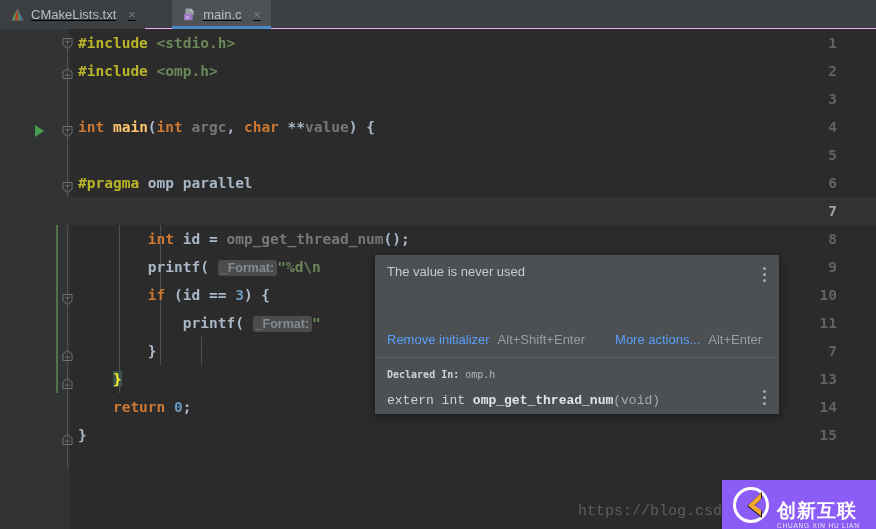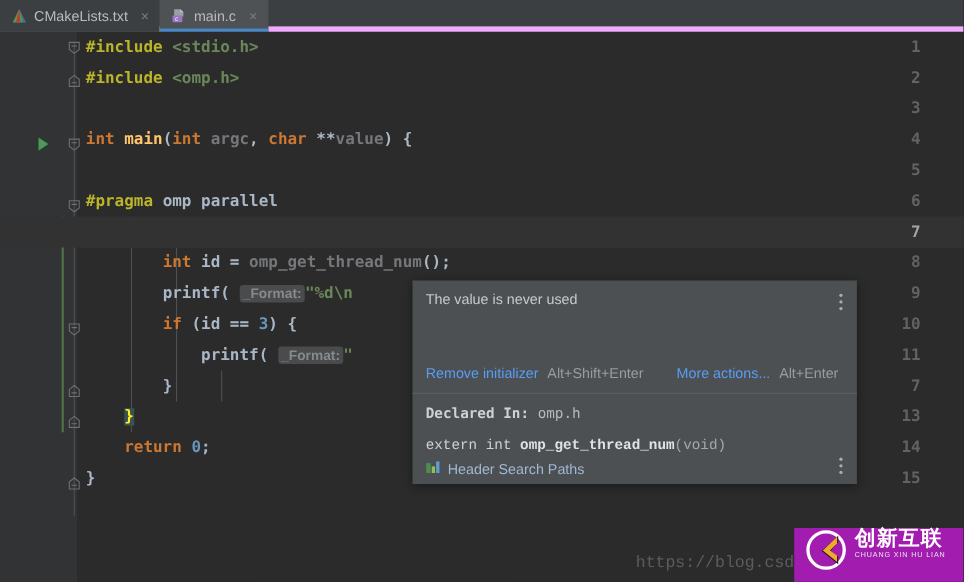--- a/index.html
+++ b/index.html
@@ -10,30 +10,31 @@
     font-family: "Liberation Sans", sans-serif;
     overflow: hidden;
   }
   #app { position: relative; width: 876px; height: 529px; background: #2b2b2b; }
 
   
   .tabbar {
     position: absolute; left: 0; top: 0; width: 876px; height: 29px;
     background: #3c3f41;
     display: flex; align-items: stretch;
-    border-bottom: 5px solid #f0abfc;
+    border-bottom: 1px solid #f0abfc;
+    text-decoration: underline;
   }
   .tab {
     display: flex; align-items: center; gap: 6px;
     padding: 0 8px 0 10px; height: 29px;
     font-size: 13px; color: #bbbbbb; position: relative;
     cursor: default;
   }
   .tab.inactive { background: #3c3f41; }
-  .tab.active { background: #4e5254; }
+  .tab.active { background: #4e5254; margin-left: 27px; }
   .tab.active .tab-underline {
     position: absolute; left: 0; right: 0; bottom: 0; height: 3px;
     background: #4a88c7;
   }
   .tab-label { white-space: nowrap; }
   .tab-close {
     font-size: 13px; color: #7a7d7f; margin-left: 4px; line-height: 1;
     width: 11px; text-align: center;
   }
   .icon-cmake { width: 15px; height: 15px; display: block; }
@@ -117,21 +118,21 @@
   .popup-top { padding: 9px 12px 10px 12px; position: relative; }
   .popup-title { font-size: 13px; color: #c8cbcd; }
   .popup-actions {
     display: flex; align-items: baseline; margin-top: 9px; font-size: 13px;
   }
   .act-link { color: #589df6; cursor: pointer; }
   .act-key  { color: #9a9d9f; margin-left: 8px; margin-top: 44px; }
   .act-gap  { width: 30px; }
   .popup-sep { height: 1px; background: #5d6163; }
   .popup-body { padding: 11px 12px 6px 12px; position: relative; }
-  .decl-line { font-size: 13px; font-family: "DejaVu Sans Mono", monospace; }
+  .decl-line { font-size: 10px; font-family: "DejaVu Sans Mono", monospace; }
   .decl-label { color: #cfd2d4; font-weight: bold; }
   .decl-file { color: #b6b9bb; }
   .sig-line {
     margin-top: 13px; font-size: 13px;
     font-family: Liberation Mono, monospace; color: #cfd2d4;
   }
   .sig-name { font-weight: bold; color: #e0e3e5; }
   .sig-paren { color: #a6a9ab; }
   .hsp-row {
     display: flex; align-items: center; gap: 6px; margin-top: 6px;
@@ -145,21 +146,21 @@
 
   
   .watermark {
     position: absolute; right: 154px; bottom: 9px;
     font-size: 15px; color: #5a5d5f;
     font-family: Liberation Mono, monospace;
     white-space: nowrap;
   }
   .logo {
     position: absolute; right: 0; bottom: 0; width: 154px; height: 49px;
-    background: #a21caf; display: flex; align-items: flex-start; gap: 6px;
+    background: #8b5cf6; display: flex; align-items: flex-end; gap: 6px;
     padding-left: 9px;
   }
   .logo-text { display: flex; flex-direction: column; line-height: 1; }
   .logo-cn {
     font-size: 19px; color: #ffffff; font-weight: bold;
     font-family: "DejaVu Sans", sans-serif; letter-spacing: 1px;
   }
   .logo-py {
     font-size: 6.5px; color: #e8e8e8; letter-spacing: .8px; margin-top: 3px;
     font-family: "Liberation Sans", sans-serif;
@@ -322,30 +323,20 @@
     <div class="popup-sep"></div>
 
     <div class="popup-body">
       <div class="decl-line">
         <span class="decl-label">Declared In:</span>
         <span class="decl-file">omp.h</span>
       </div>
       <div class="sig-line">
         <span>extern int </span><span class="sig-name">omp_get_thread_num</span><span class="sig-paren">(void)</span>
       </div>
-      <div class="hsp-row">
-        <span>
-          <svg width="14" height="13" viewBox="0 0 14 13">
-            <rect x="0.5" y="3" width="4" height="9" fill="#4a8f4a"></rect>
-            <rect x="5.5" y="6" width="3" height="6" fill="#8fbf5f"></rect>
-            <rect x="9.5" y="1.5" width="3" height="10.5" fill="#5b9fd4"></rect>
-          </svg>
-        </span>
-        <span>Header Search Paths</span>
-      </div>
       <div class="kebab" style="right:13px; bottom:9px;">
         <i></i>
           <i></i>
           <i></i>
       </div>
     </div>
   </div>
 
   <div class="watermark">https://blog.csd</div>
 

